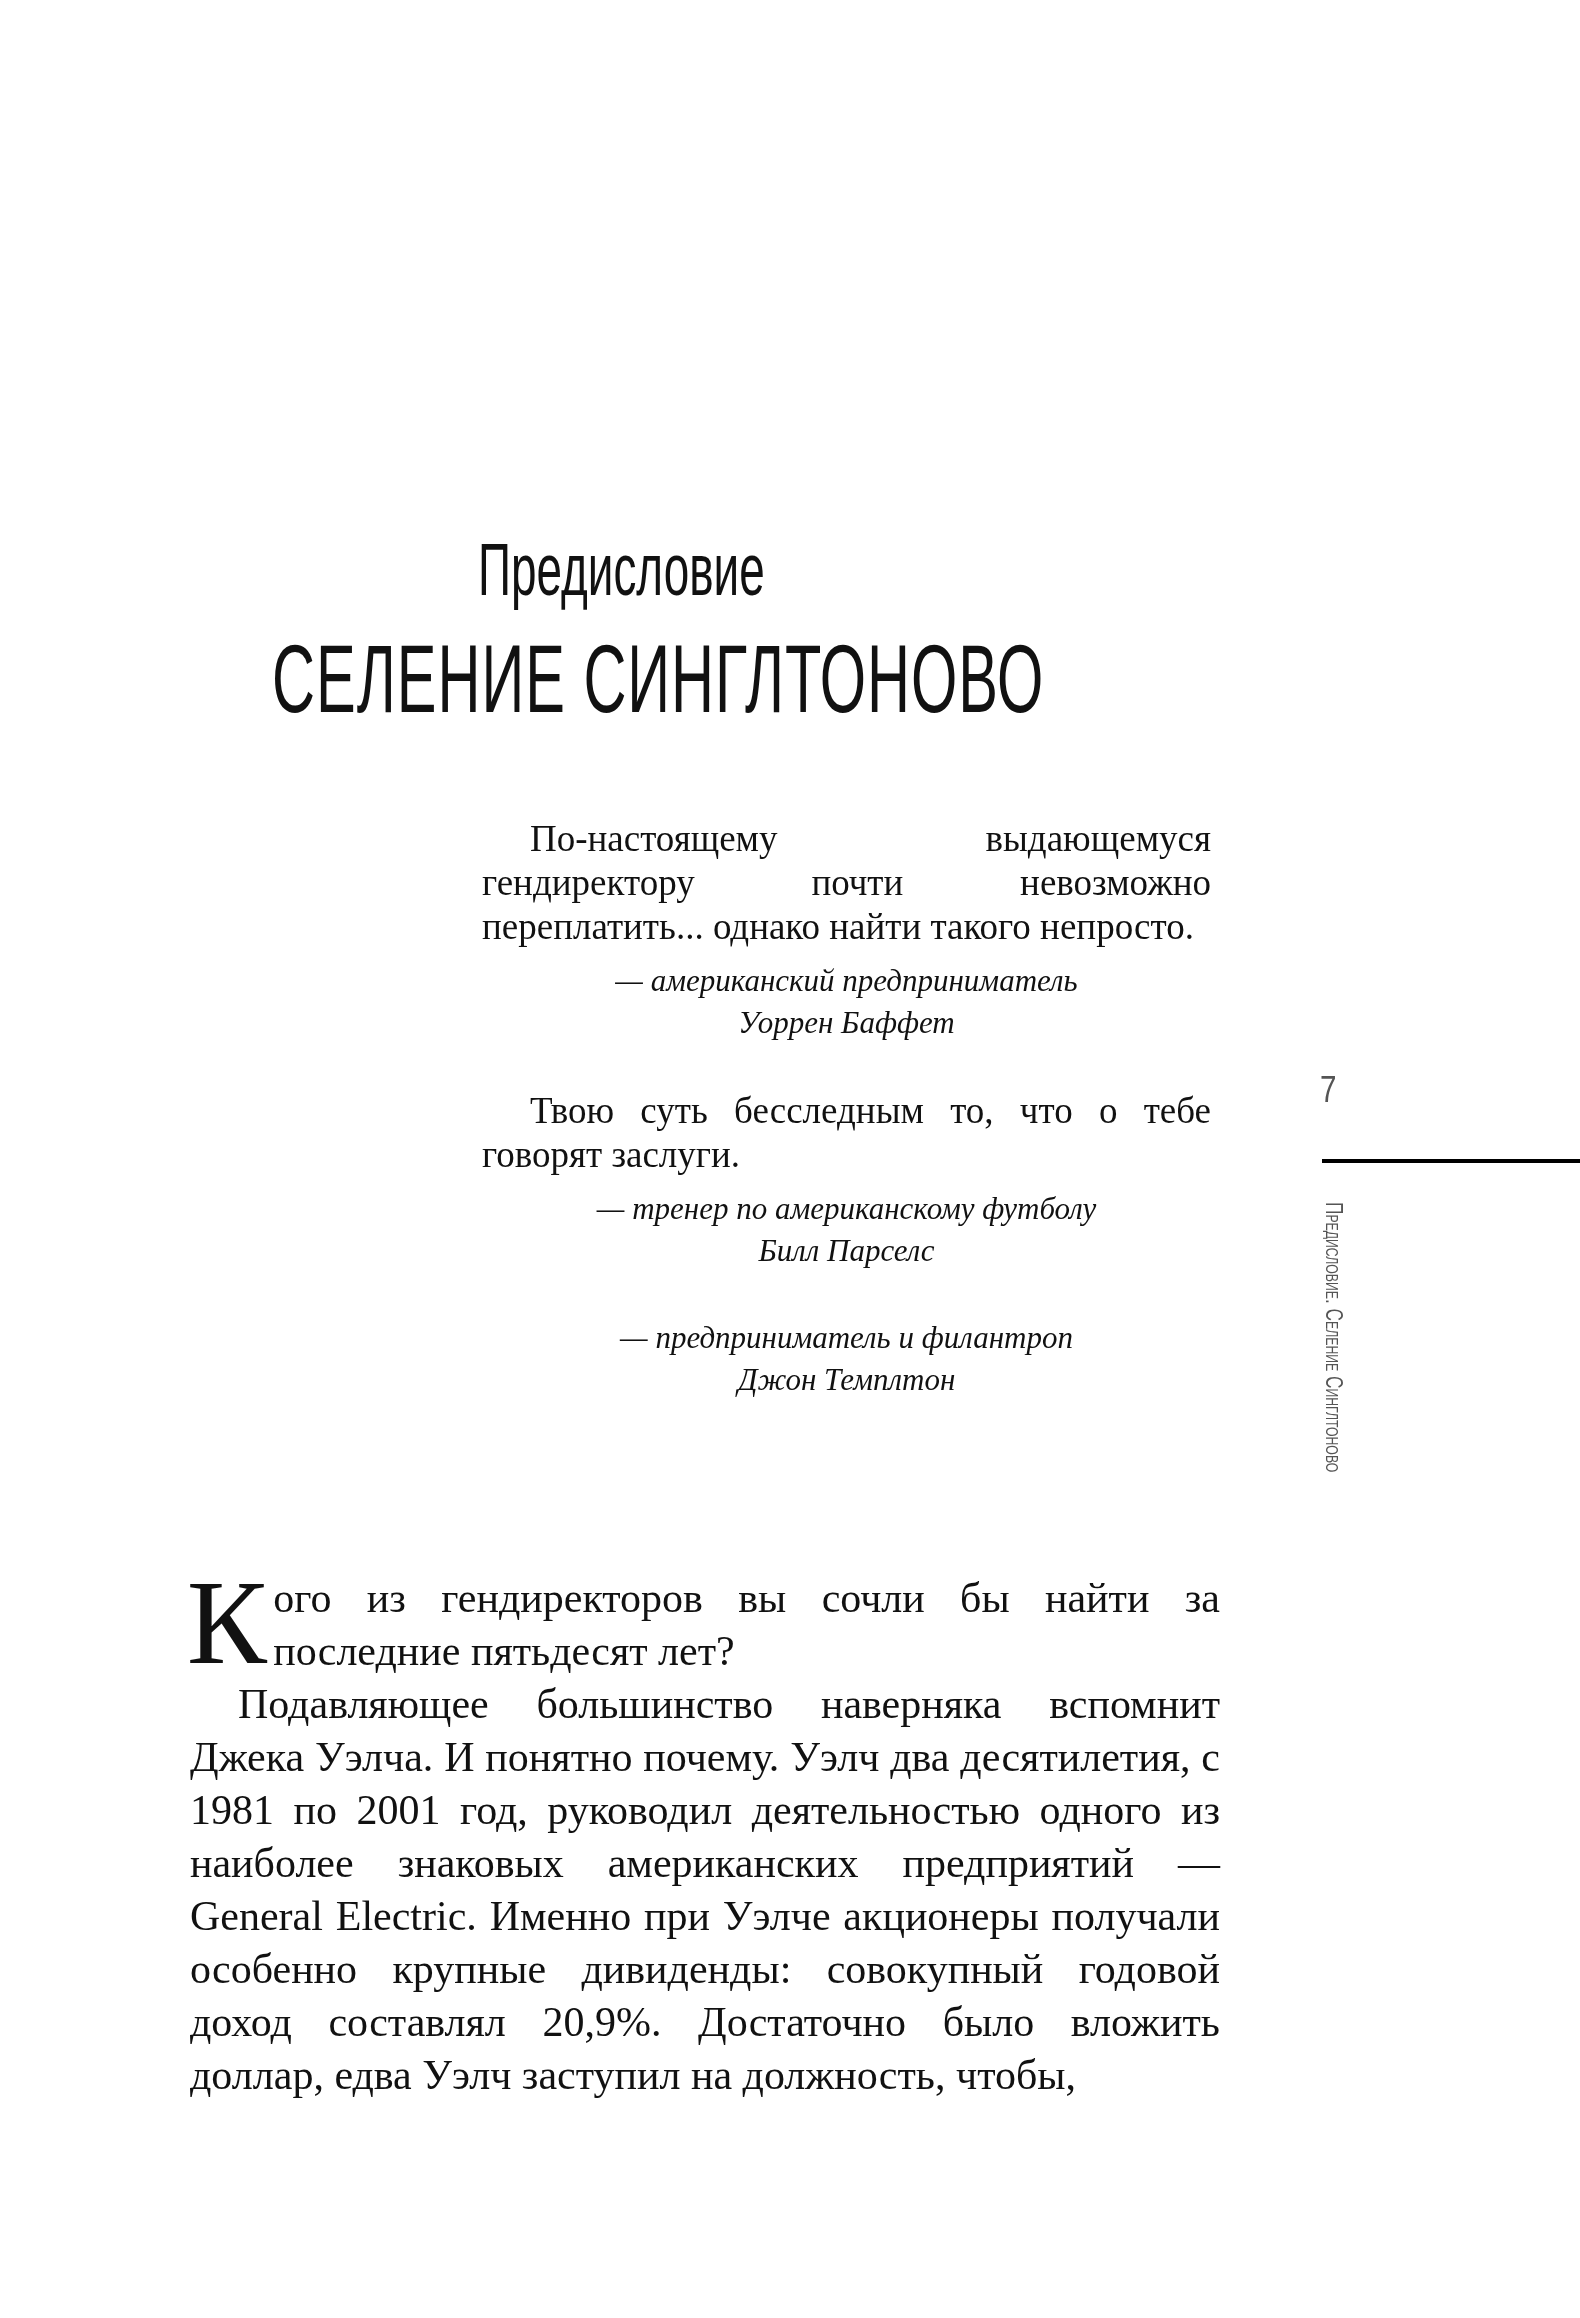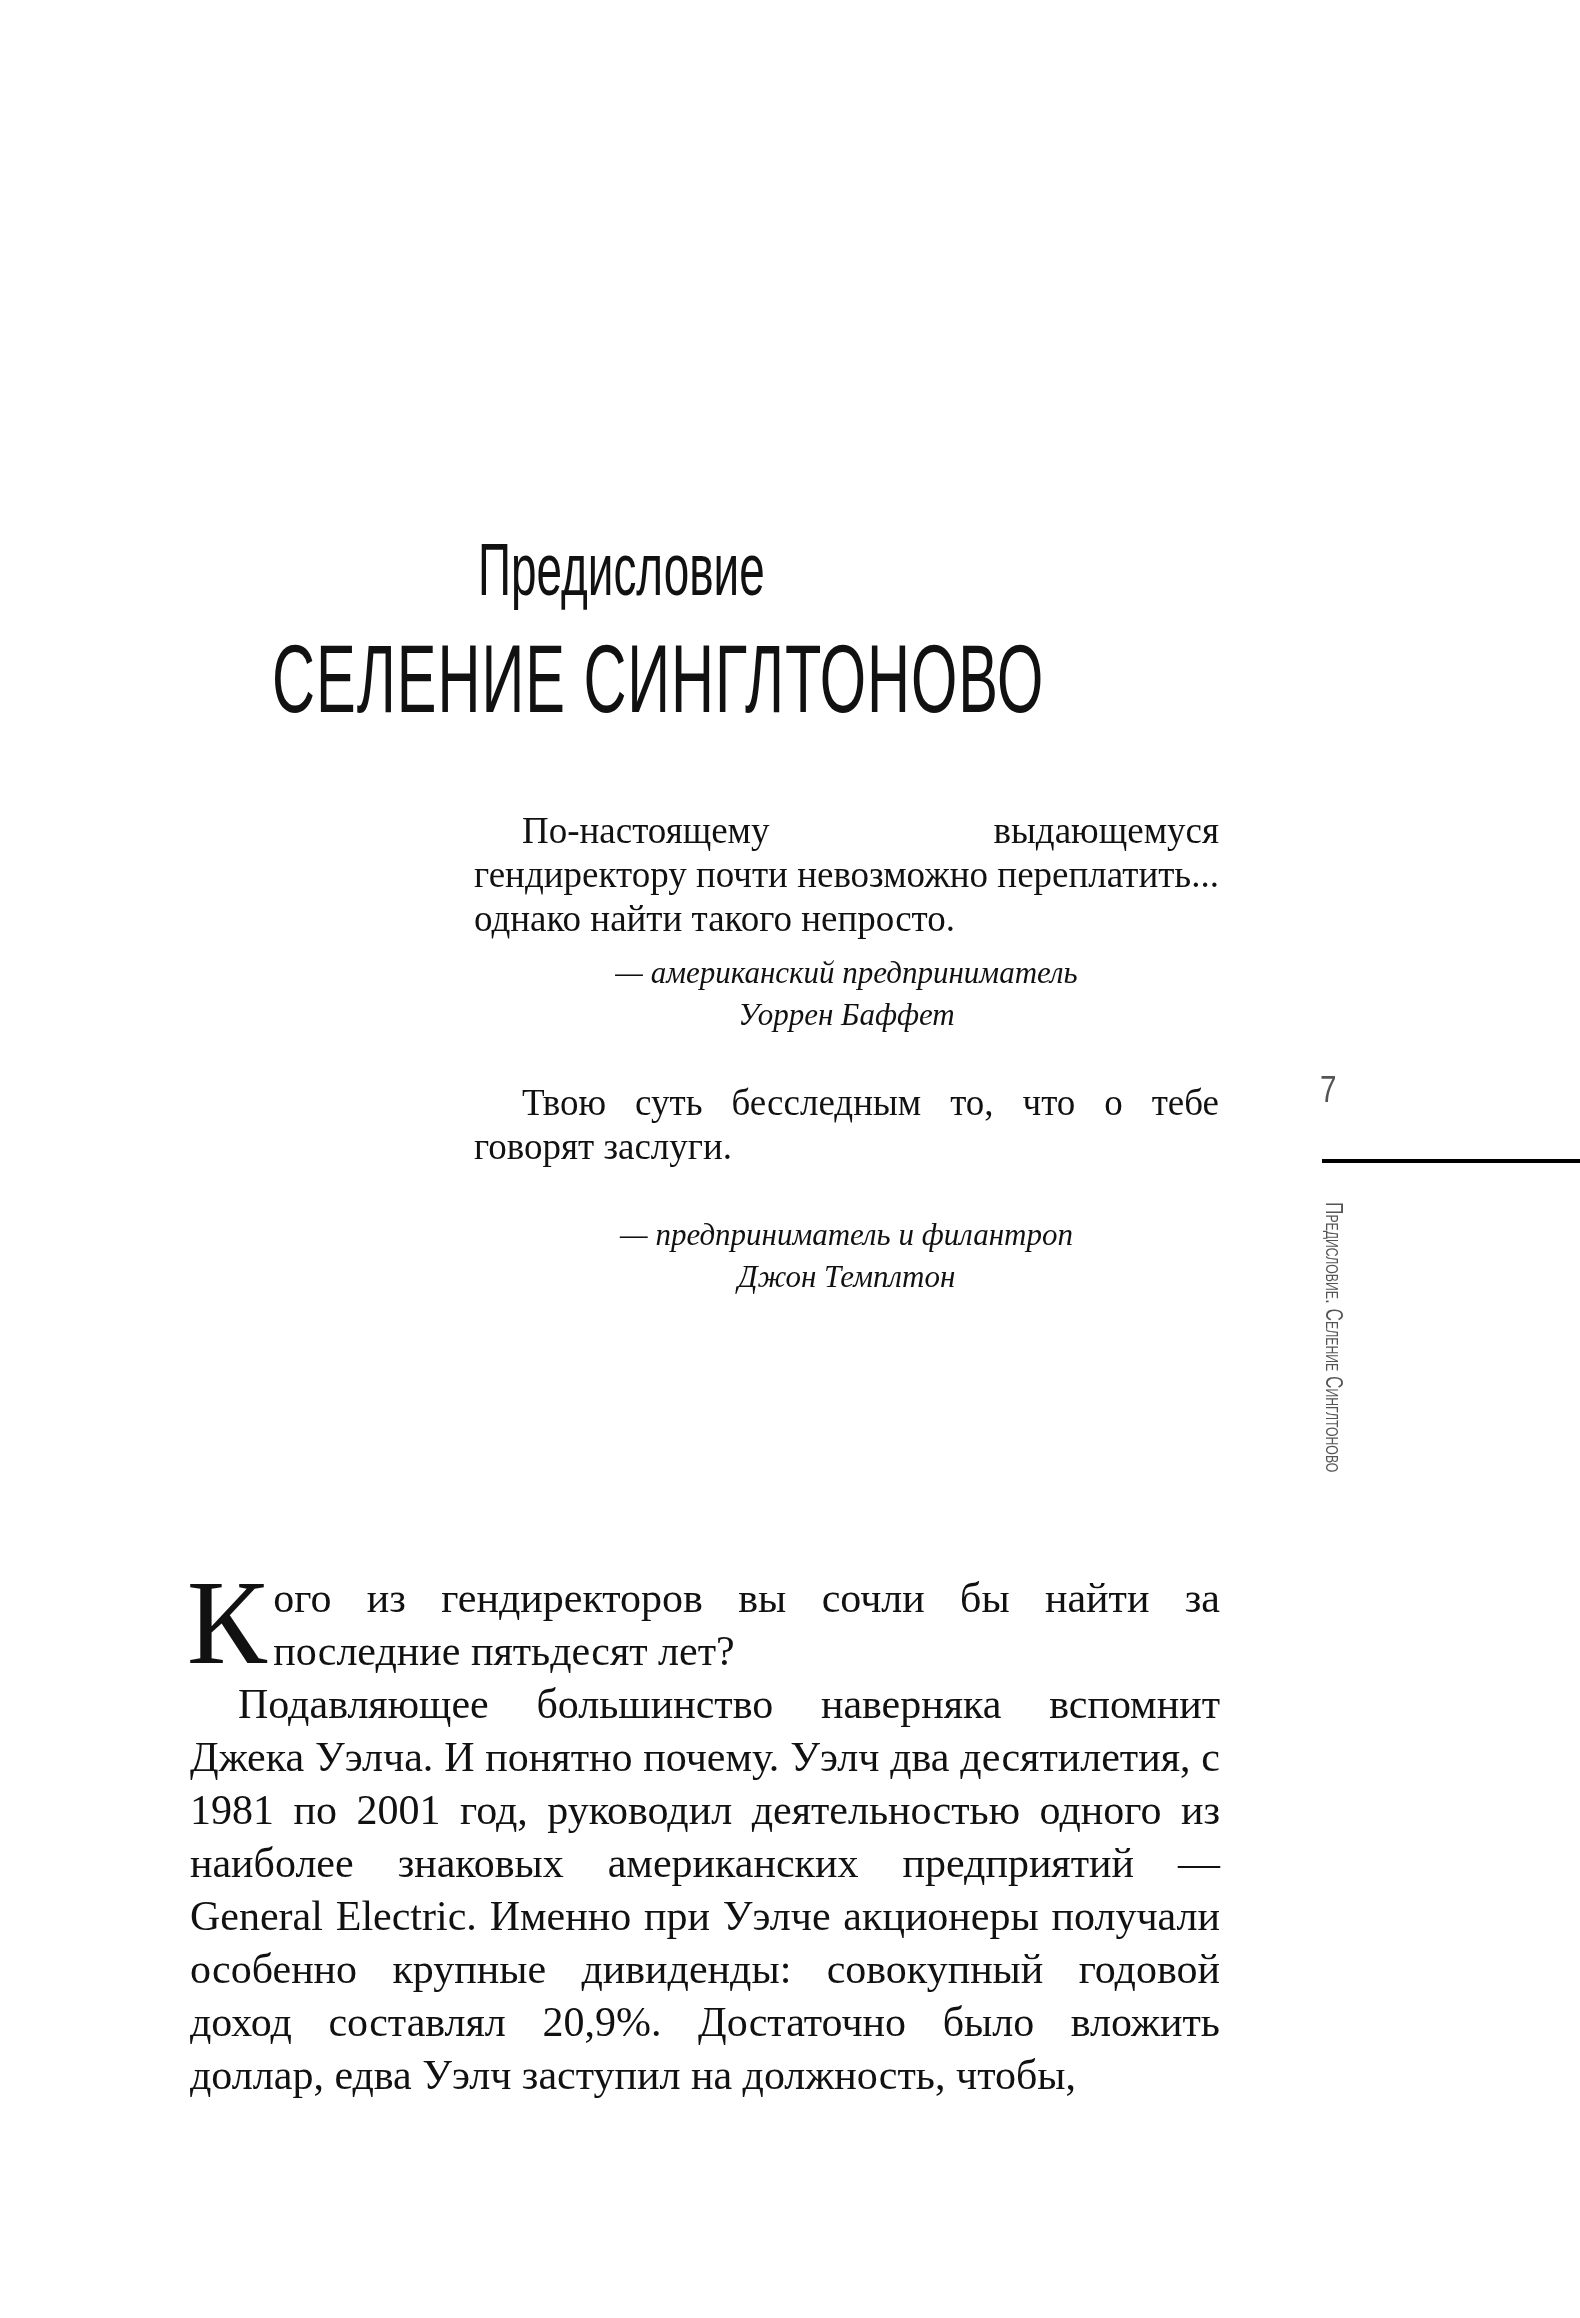--- a/index.html
+++ b/index.html
@@ -19,21 +19,21 @@
     font-family: "Liberation Sans", sans-serif; font-weight: normal;
     font-size: 96px; line-height: 103px; white-space: nowrap; letter-spacing: 1.6px;
     transform: scaleX(0.62); transform-origin: left top; color: #111;
   }
 
   
   .epigraphs { position: absolute; left: 474px; top: 809px; width: 745px; }
   .epigraph { margin: 0 0 45px 0; }
   .epigraph-text {
     font-family: "Liberation Serif", serif; font-size: 37px; line-height: 44px;
-    text-align: justify; text-align-last: left; text-indent: 48px; margin: 0; color: #111;
+    text-align: justify; text-align-last: left; text-indent: 48px; margin: 8px; color: #111;
   }
   .epigraph-attr {
     font-family: "Liberation Serif", serif; font-style: italic;
     font-size: 31px; line-height: 42px; text-align: center; margin-top: 11.2px; color: #111;
   }
   .epigraph-attr div { white-space: nowrap; }
 
   
   .folio {
     position: absolute; left: 1320px; top: 1070px;
@@ -73,20 +73,24 @@
   <div class="epigraphs">
     <div class="epigraph">
       <p class="epigraph-text">По-настоящему выдающемуся гендиректору почти невозможно переплатить... однако найти такого непросто.</p>
       <div class="epigraph-attr">
         <div>— американский предприниматель</div>
         <div>Уоррен Баффет</div>
       </div>
     </div>
     <div class="epigraph">
       <p class="epigraph-text">Твою суть бесследным то, что о тебе говорят заслуги.</p>
+      <div class="epigraph-attr">
+        <div>— тренер по американскому футболу</div>
+        <div>Билл Парселс</div>
+      </div>
     </div>
     <div class="epigraph">
       <div class="epigraph-attr">
         <div>— предприниматель и филантроп</div>
         <div>Джон Темплтон</div>
       </div>
     </div>
   </div>
 
   <div class="folio">7</div>

